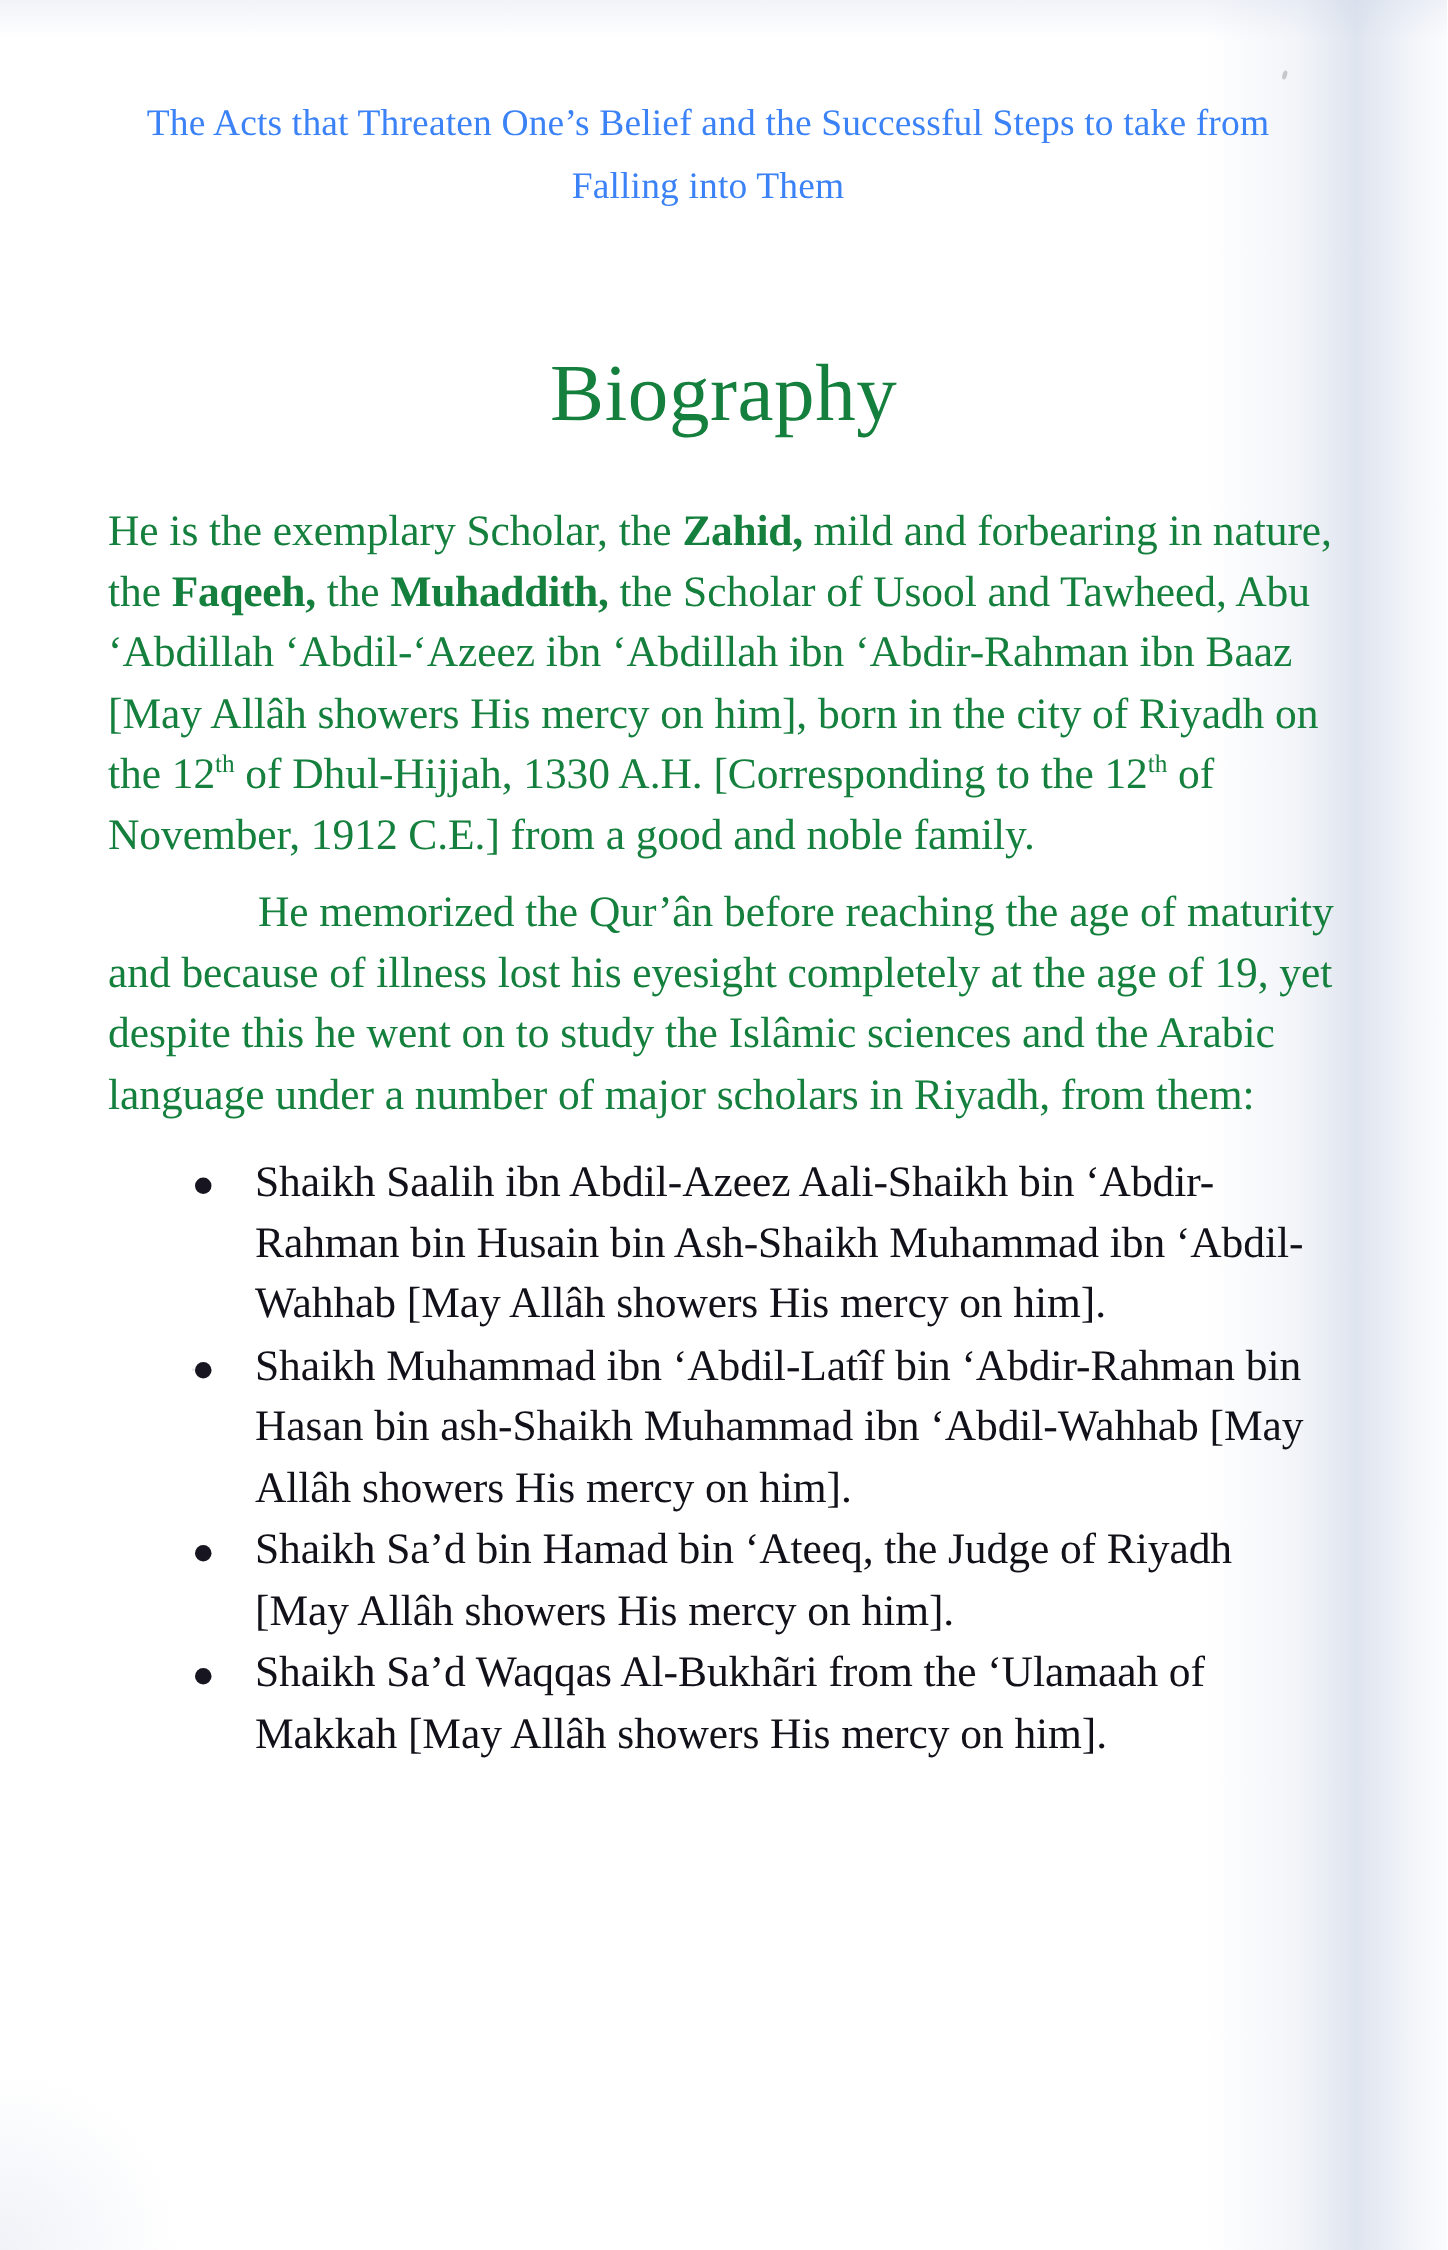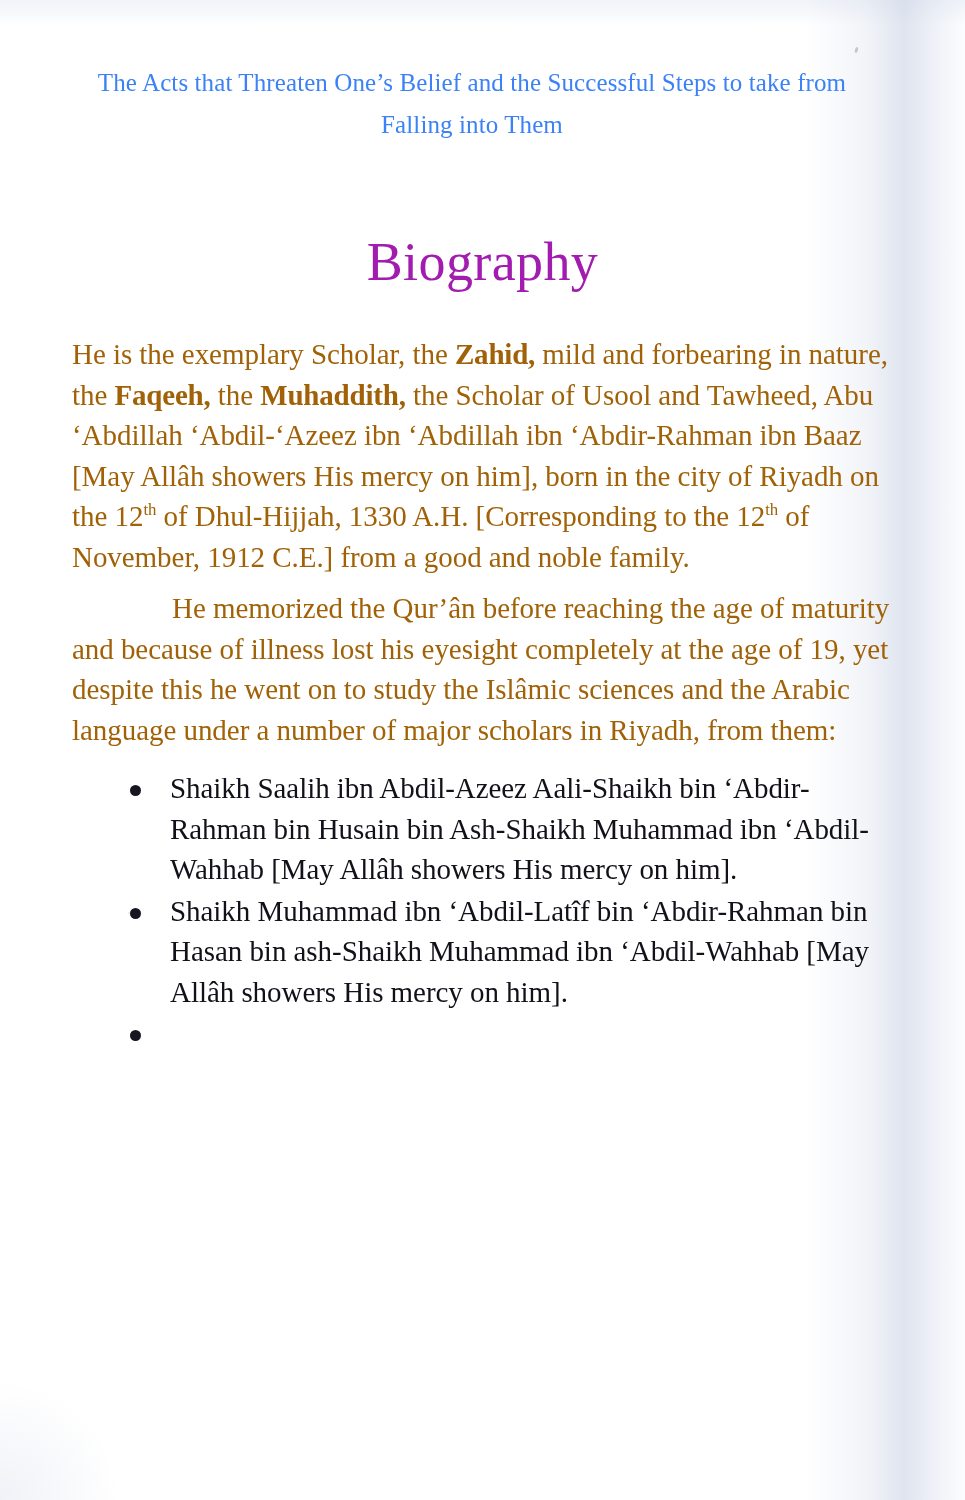--- a/index.html
+++ b/index.html
@@ -84,37 +84,37 @@
   .page-title {
     position: absolute;
     left: 0;
     top: 196px;
     width: 965px;
     text-align: center;
     font-size: 54px;
     line-height: 60px;
     font-weight: 400;
     letter-spacing: .4px;
-    color: #a21caf;
+    color: #15803d;
   }
 
   .body-block {
     position: absolute;
     left: 72px;
     top: 334px;
     width: 818px;
   }
 
   p.para {
     margin: 0;
     font-size: 29px;
     line-height: 40.5px;
     text-align: left;
     letter-spacing: -0.05px;
-    color: #a16207;
+    color: #15803d;
   }
   p.para + p.para {
     margin-top: 11px;
   }
   p.indent {
     text-indent: 100px;
   }
 
   b.term {
     font-weight: 700;
@@ -181,18 +181,23 @@
           <li>
           <span class="bullet"></span>
           <span class="li-text">Shaikh Saalih ibn Abdil-Azeez Aali-Shaikh bin ‘Abdir-Rahman bin Husain bin Ash-Shaikh Muhammad ibn ‘Abdil-Wahhab [May Allâh showers His mercy on him].</span>
         </li>
           <li>
           <span class="bullet"></span>
           <span class="li-text">Shaikh Muhammad ibn ‘Abdil-Latîf bin ‘Abdir-Rahman bin Hasan bin ash-Shaikh Muhammad ibn ‘Abdil-Wahhab [May Allâh showers His mercy on him].</span>
         </li>
           <li>
           <span class="bullet"></span>
+          <span class="li-text">Shaikh Sa’d bin Hamad bin ‘Ateeq, the Judge of Riyadh [May Allâh showers His mercy on him].</span>
+        </li>
+          <li>
+          <span class="bullet"></span>
+          <span class="li-text">Shaikh Sa’d Waqqas Al-Bukhãri from the ‘Ulamaah of Makkah [May Allâh showers His mercy on him].</span>
         </li>
         </ul>
 
     </div>
   </div>
 </div>
 
 </body></html>

